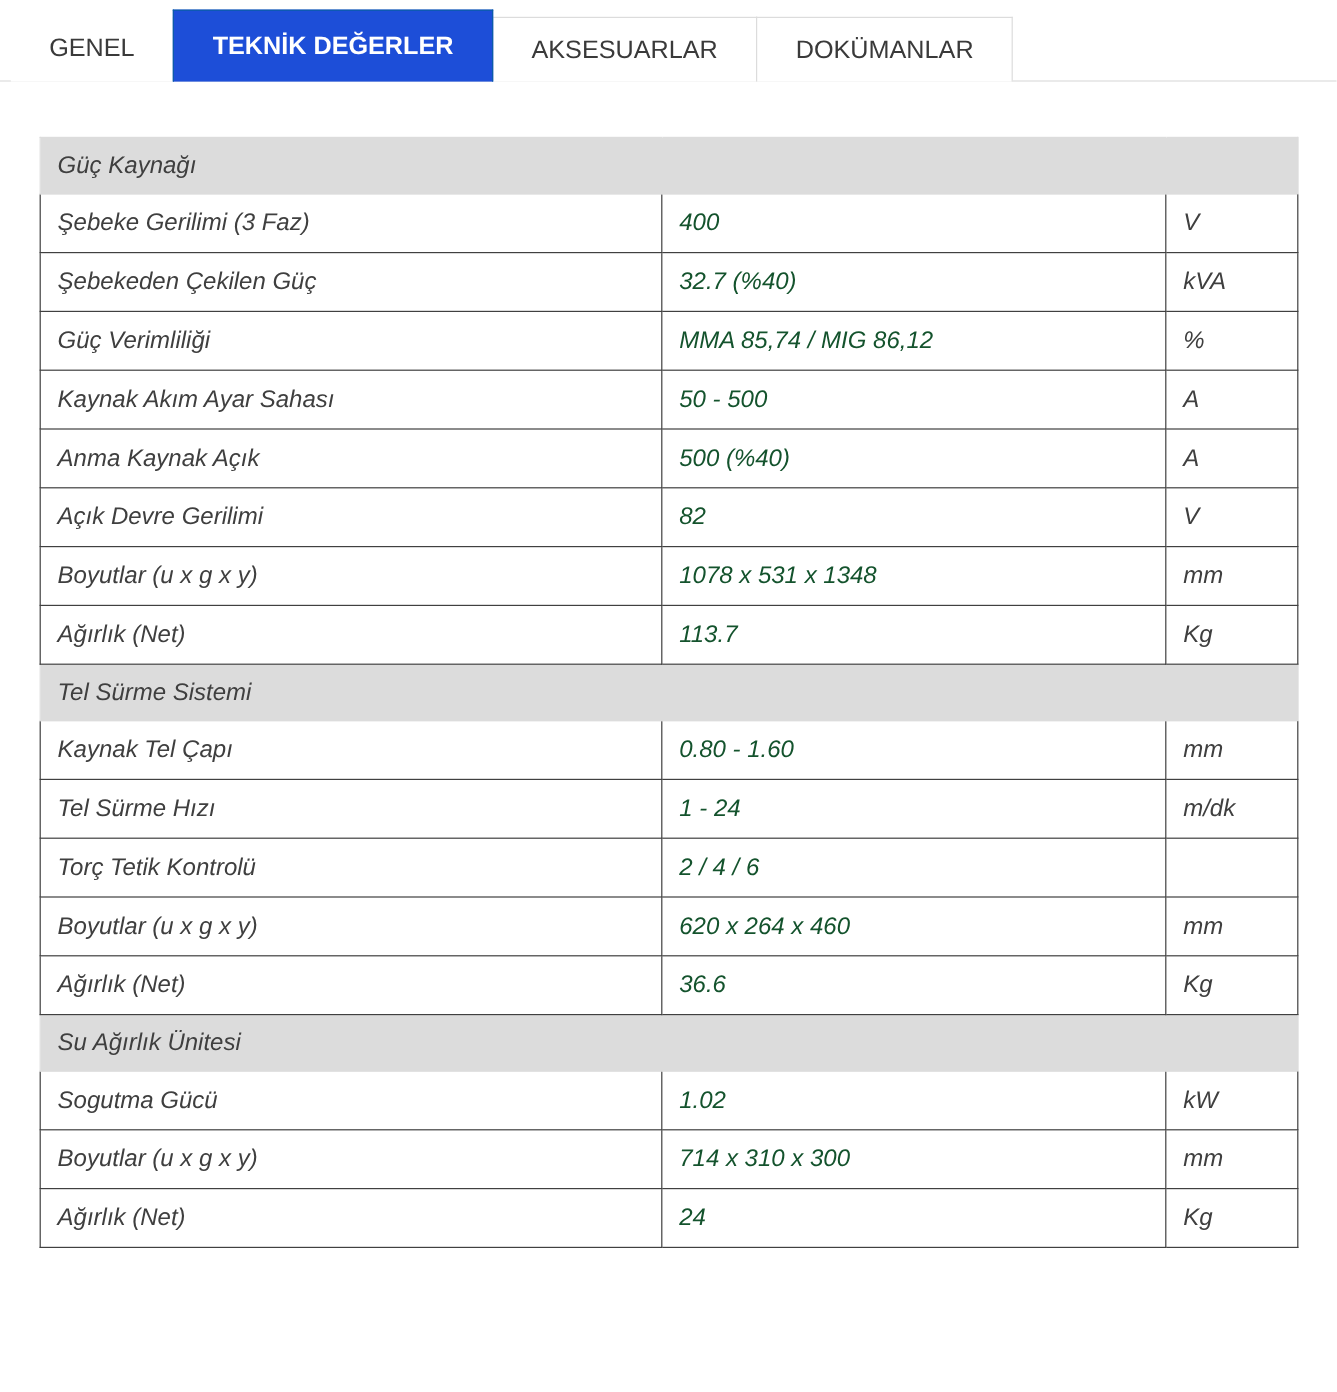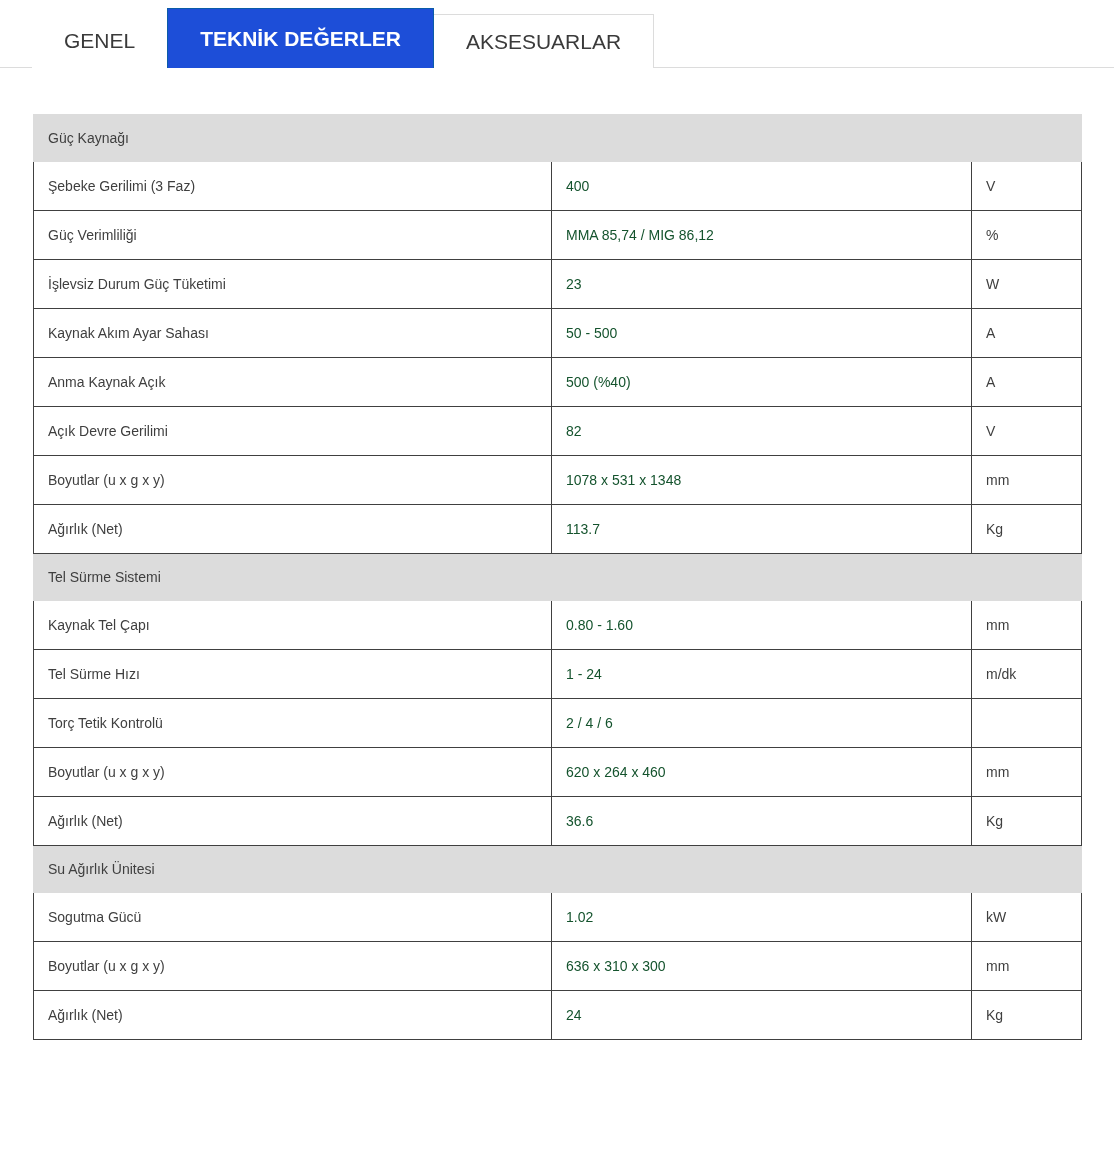--- a/index.html
+++ b/index.html
@@ -14,21 +14,21 @@
     height: 1160px;
     background: #ffffff;
     overflow: hidden;
   }
 
   
   .tabs {
     display: flex;
     align-items: flex-end;
     height: 68px;
-    padding-left: 32px;
+    padding-left: 9px;
     box-sizing: border-box;
     border-bottom: 1px solid #dcdcdc;
   }
   .tab {
     height: 54px;
     line-height: 54px;
     padding: 0 32px;
     font-size: 21px;
     color: #3a3a3a;
     background: #ffffff;
@@ -57,22 +57,23 @@
 
   
   .table-wrap {
     padding: 46px 33px 0 33px;
     box-sizing: border-box;
   }
   table.spec {
     width: 1048px;
     border-collapse: collapse;
     table-layout: fixed;
-    font-size: 14px;
+    font-size: 20px;
     color: #3f3f3f;
+    font-style: italic;
   }
   table.spec col.c1 { width: 518px; }
   table.spec col.c2 { width: 420px; }
   table.spec col.c3 { width: 110px; }
 
   table.spec td {
     border: 1px solid #404040;
     padding: 0 0 0 14px;
     height: 48px;
     vertical-align: middle;
@@ -90,49 +91,50 @@
 </style>
 </head>
 <body>
 
 <div id="page">
 
   <div class="tabs">
       <div class="tab first">GENEL</div>
       <div class="tab active">TEKNİK DEĞERLER</div>
       <div class="tab">AKSESUARLAR</div>
+      <div class="tab">DOKÜMANLAR</div>
     </div>
 
   <div class="table-wrap">
     <table class="spec">
       <colgroup>
         <col class="c1">
           <col class="c2">
           <col class="c3">
       </colgroup>
       <tbody>
           <tr class="section">
             <td colspan="3">Güç Kaynağı</td>
           </tr>
           <tr class="row">
             <td class="label">Şebeke Gerilimi (3 Faz)</td>
             <td class="value">400</td>
             <td class="unit">V</td>
           </tr>
           <tr class="row">
+            <td class="label">Şebekeden Çekilen Güç</td>
+            <td class="value">32.7 (%40)</td>
+            <td class="unit">kVA</td>
+          </tr>
+          <tr class="row">
             <td class="label">Güç Verimliliği</td>
             <td class="value">MMA 85,74 / MIG 86,12</td>
             <td class="unit">%</td>
           </tr>
           <tr class="row">
-            <td class="label">İşlevsiz Durum Güç Tüketimi</td>
-            <td class="value">23</td>
-            <td class="unit">W</td>
-          </tr>
-          <tr class="row">
             <td class="label">Kaynak Akım Ayar Sahası</td>
             <td class="value">50 - 500</td>
             <td class="unit">A</td>
           </tr>
           <tr class="row">
             <td class="label">Anma Kaynak Açık</td>
             <td class="value">500 (%40)</td>
             <td class="unit">A</td>
           </tr>
           <tr class="row">
@@ -181,21 +183,21 @@
           <tr class="section">
             <td colspan="3">Su Ağırlık Ünitesi</td>
           </tr>
           <tr class="row">
             <td class="label">Sogutma Gücü</td>
             <td class="value">1.02</td>
             <td class="unit">kW</td>
           </tr>
           <tr class="row">
             <td class="label">Boyutlar (u x g x y)</td>
-            <td class="value">636 x 310 x 300</td>
+            <td class="value">714 x 310 x 300</td>
             <td class="unit">mm</td>
           </tr>
           <tr class="row">
             <td class="label">Ağırlık (Net)</td>
             <td class="value">24</td>
             <td class="unit">Kg</td>
           </tr>
         </tbody>
     </table>
   </div>

